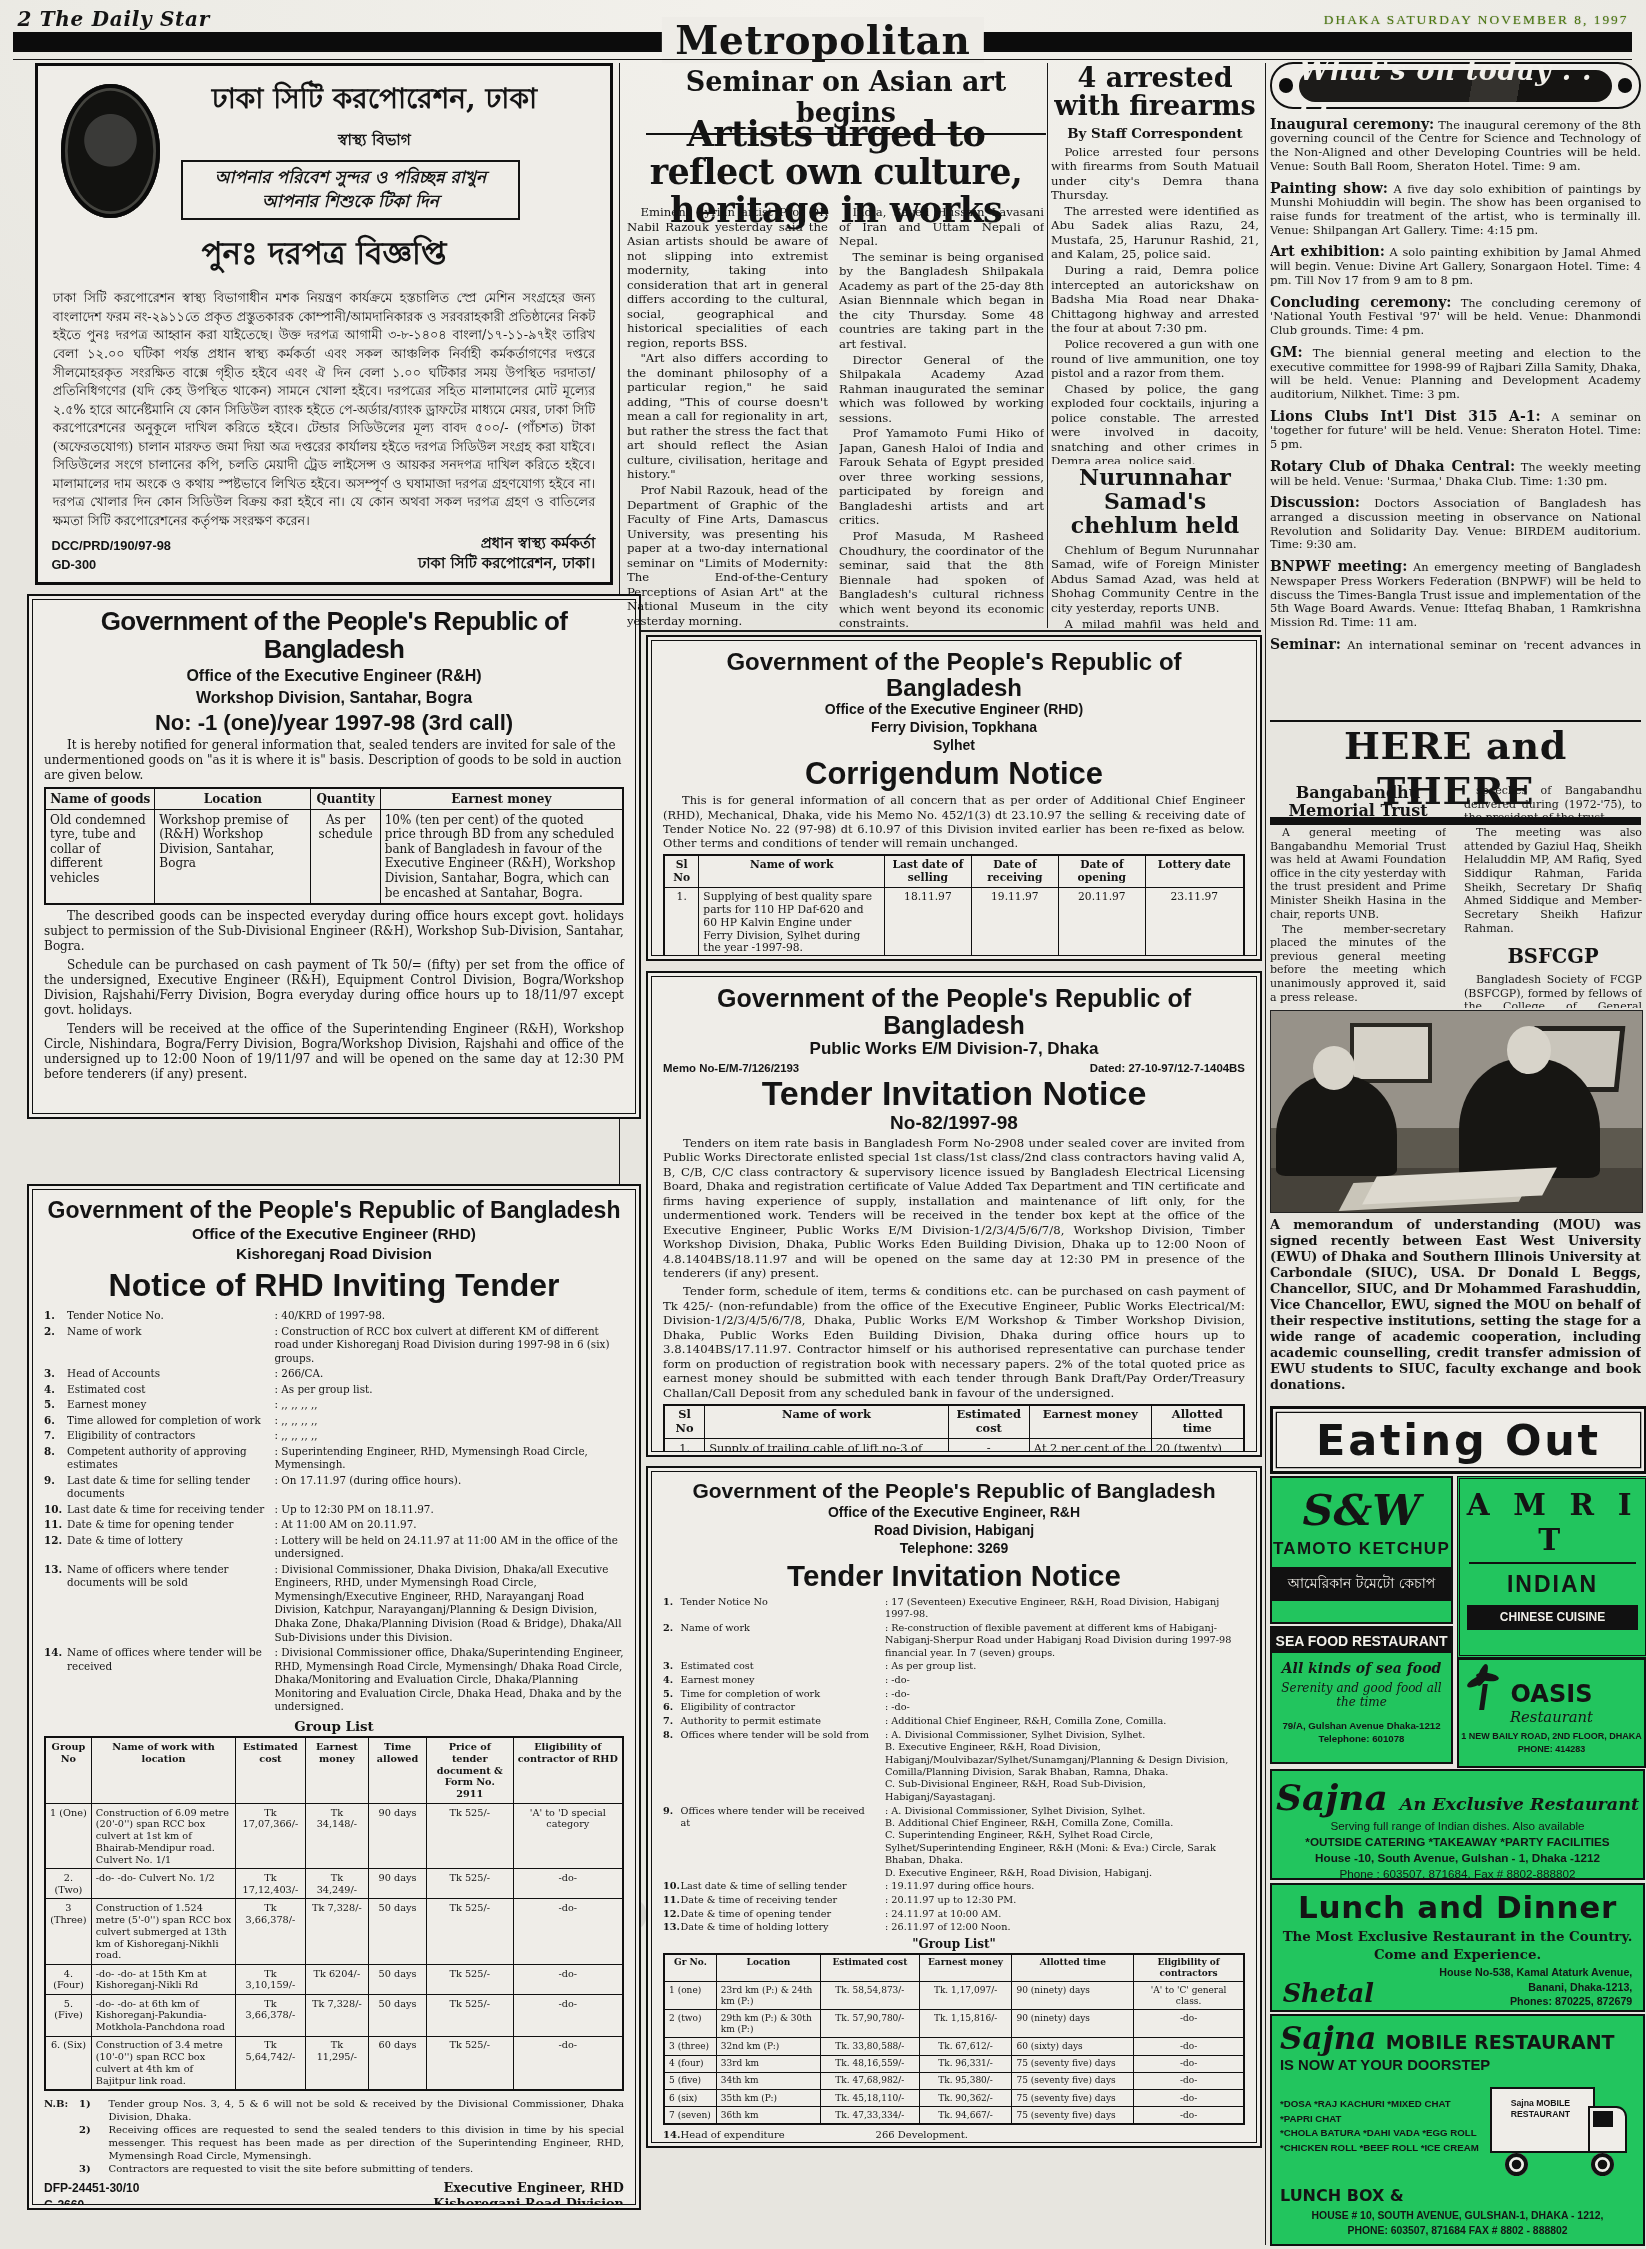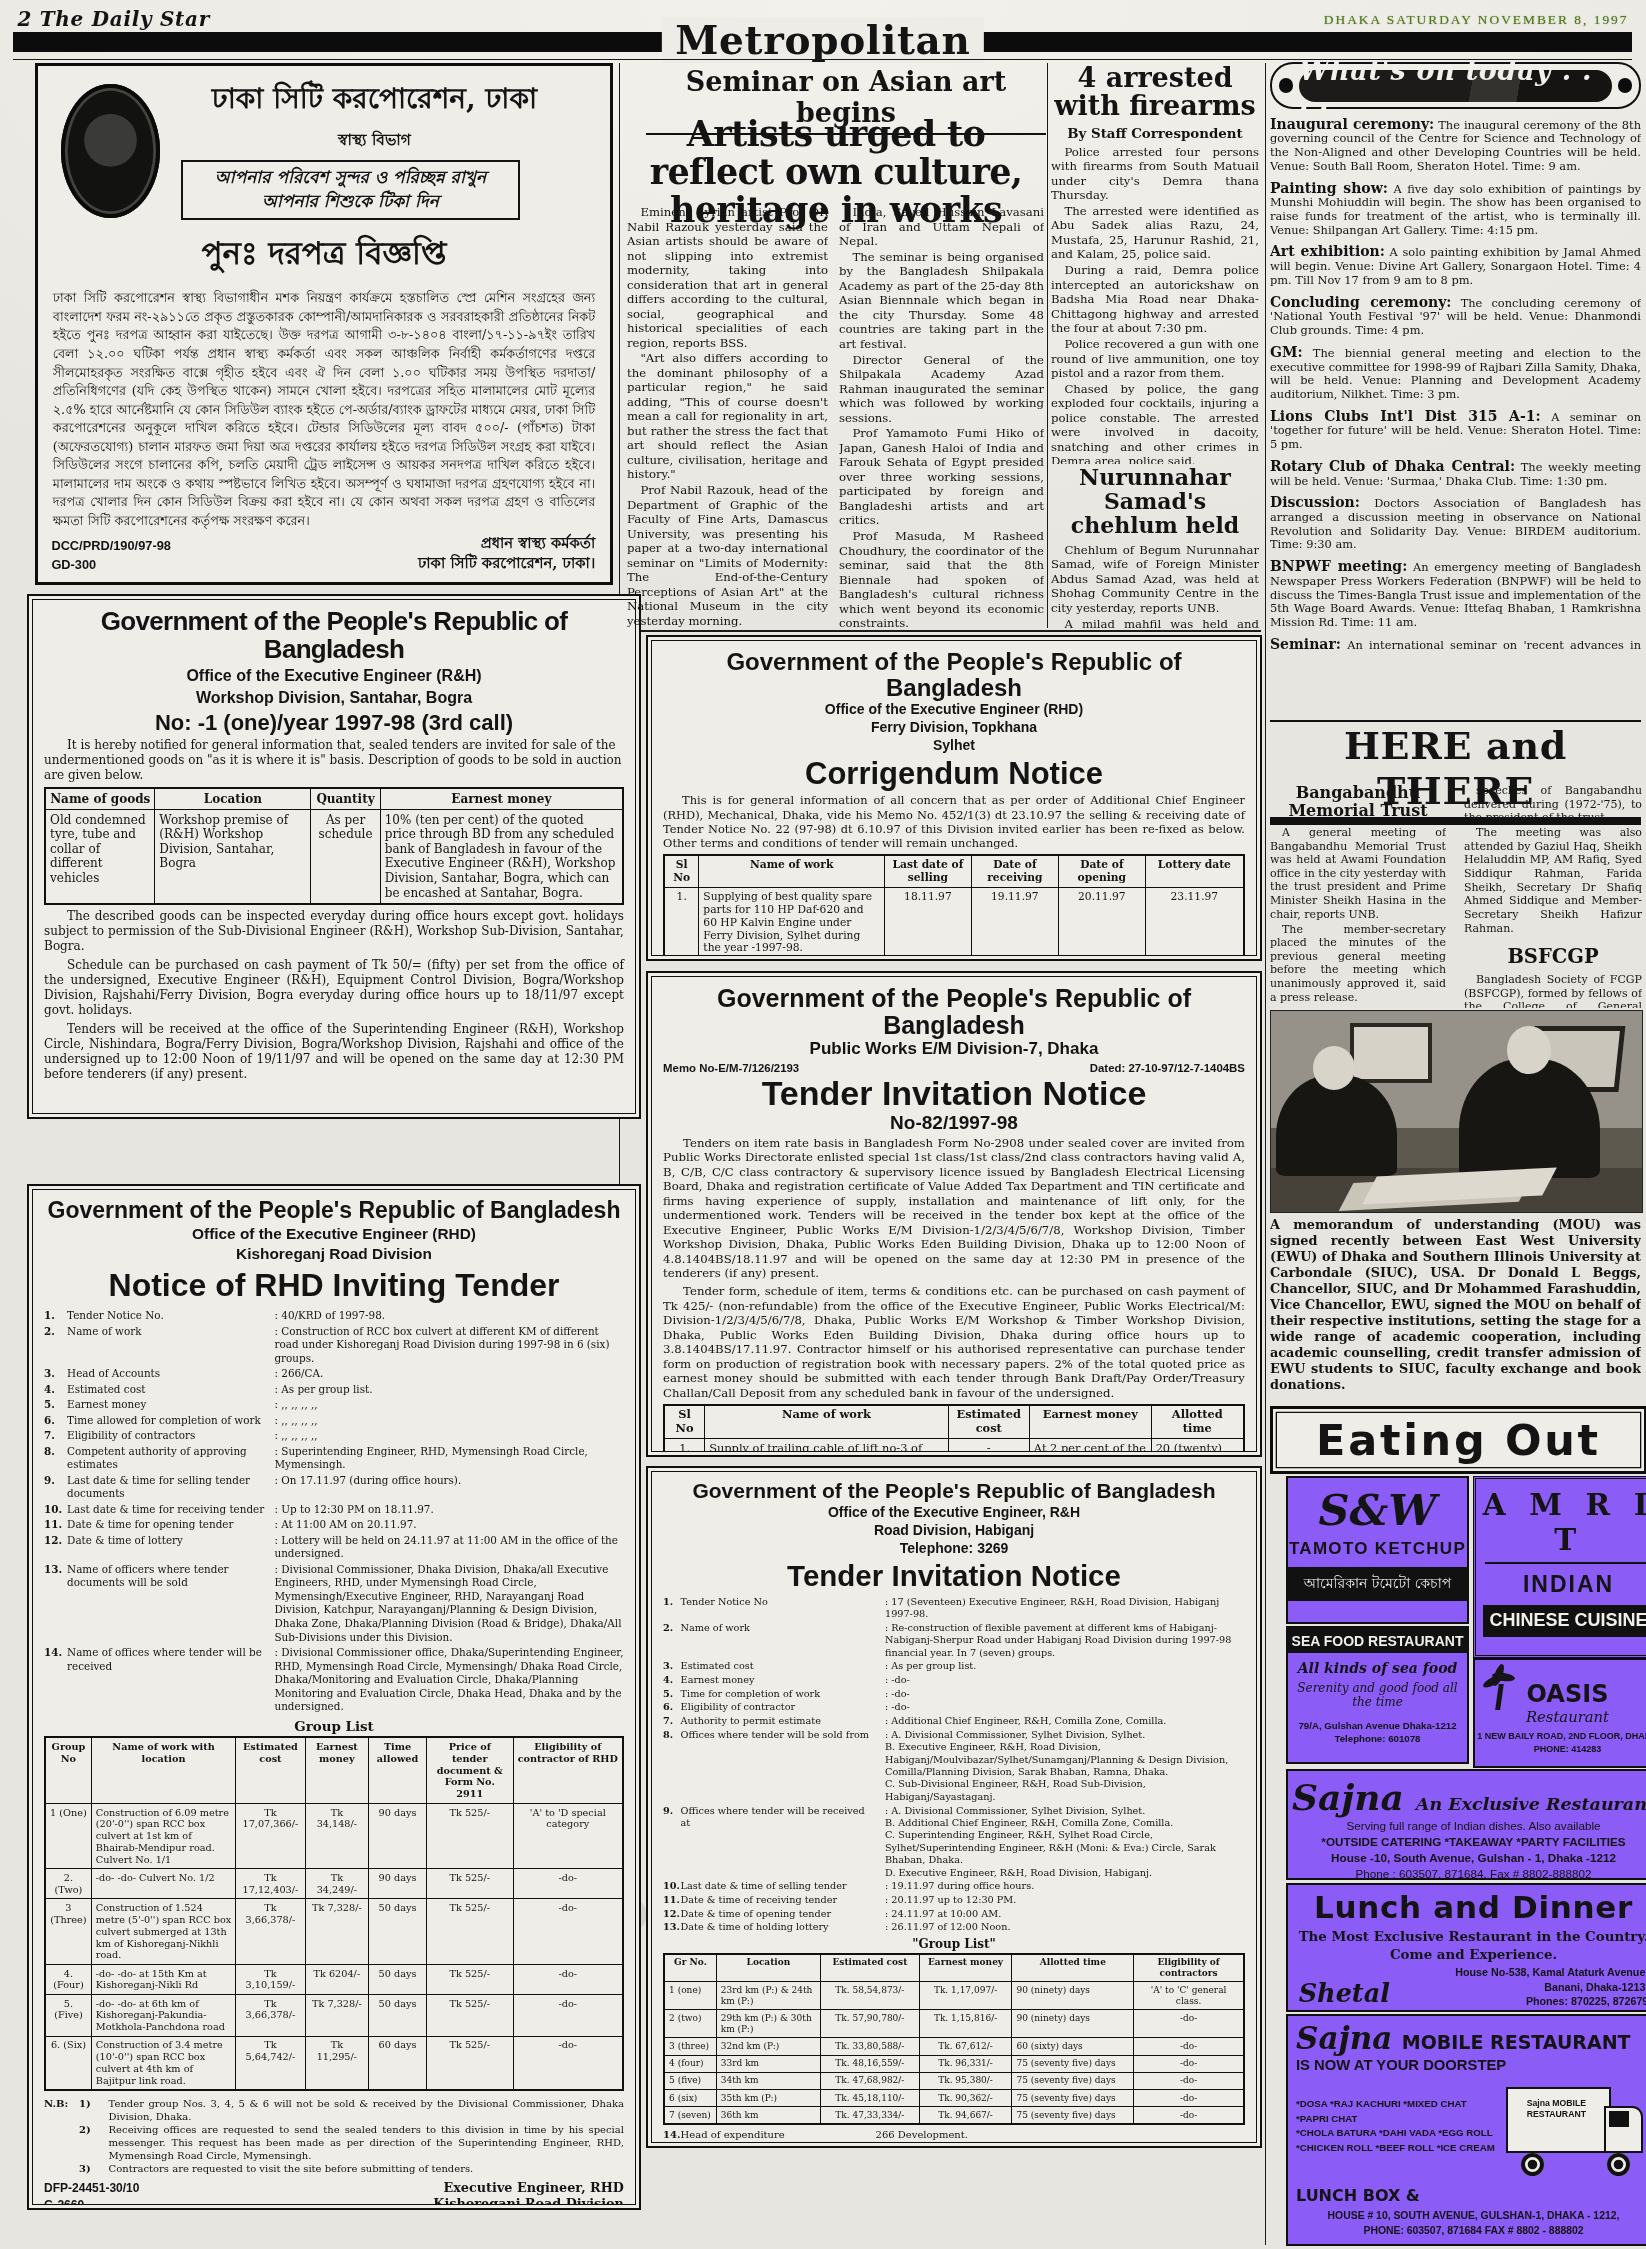--- a/index.html
+++ b/index.html
@@ -157,33 +157,33 @@
   #man2{left:188px;top:47px;width:141px;height:120px;}
   .head{position:absolute;background:#d8d4ca;border-radius:50%;}
   #head1{left:42px;top:35px;width:42px;height:44px;}
   #head2{left:236px;top:14.8px;width:44px;height:48px;}
   #photo .papers{position:absolute;left:101px;bottom:12px;width:175px;height:28px;background:#ddd9cf;transform:skewX(-30deg) rotate(-3deg);box-shadow:-20px 5.4px 0 #c9c5b9;}
   #caption{left:1270px;top:1217px;width:371px;height:185px;font-weight:bold;font-size:12.8px;line-height:1.25;text-align:justify;}
 
   
   #eat-banner{left:1270px;top:1406px;width:371px;height:62px;border:3.4px solid #0d0d0d;box-shadow:inset 0 0 0 2.7px #efede8, inset 0 0 0 4px #0d0d0d;display:flex;align-items:center;justify-content:center;background:#efede8;}
   #eat-banner span{font-family:"DejaVu Sans","Liberation Sans",sans-serif;font-weight:900;font-size:43px;letter-spacing:2.7px;}
-  .ad{position:absolute;background:#8b5cf6;border:2px solid #101010;overflow:hidden;margin-left:16px;}
+  .ad{position:absolute;background:#22c55e;border:2px solid #101010;overflow:hidden;}
   .ad .blackband{background:#111;color:#f1efe9;text-align:center;}
 
   #ad-sw{left:1270px;top:1476px;width:179px;height:144px;}
   #ad-sw .logo{font-size:43px;font-weight:bold;font-style:italic;text-align:center;margin-top:6.7px;font-family:"DejaVu Serif",serif;}
   #ad-sw .prod{font-family:"Liberation Sans",sans-serif;font-weight:bold;font-size:17px;text-align:center;letter-spacing:1.3px;margin-top:4px;}
   #ad-sw .blackband{margin-top:8px;padding:5.4px 2.7px;font-size:14px;}
 
   #ad-amrit{left:1457px;top:1476px;width:185px;height:176px;border:3.4px double #101010;}
   #ad-amrit .name{font-size:29.5px;font-weight:bold;letter-spacing:6.7px;text-align:center;margin-top:8px;font-family:"DejaVu Serif",serif;}
   #ad-amrit .rule{height:2px;background:#111;margin:5.4px 9.4px;}
   #ad-amrit .l1{font-family:"Liberation Sans",sans-serif;font-weight:bold;font-size:23px;text-align:center;margin-top:6.7px;letter-spacing:2px;}
-  #ad-amrit .blackband{margin:6.7px 6.7px 0 6.7px;padding:5.4px 1.3px;font-size:18px;font-family:"Liberation Sans",sans-serif;font-weight:bold;}
+  #ad-amrit .blackband{margin:6.7px 6.7px 0 6.7px;padding:5.4px 1.3px;font-size:12px;font-family:"Liberation Sans",sans-serif;font-weight:bold;}
 
   #ad-seafood{left:1270px;top:1626px;width:179px;height:134px;}
   #ad-seafood .blackband{padding:4.7px 1.3px;font-size:14px;font-family:"Liberation Sans",sans-serif;font-weight:bold;}
   #ad-seafood .l1{font-size:14px;font-weight:bold;font-style:italic;text-align:center;margin-top:6.7px;}
   #ad-seafood .l2{font-size:12px;font-style:italic;text-align:center;margin-top:5.4px;}
   #ad-seafood .addr{font-family:"Liberation Sans",sans-serif;font-weight:bold;font-size:9.7px;text-align:center;margin-top:9.4px;line-height:1.4;}
 
   #ad-oasis{left:1457px;top:1658px;width:185px;height:106px;}
   #ad-oasis .name{font-size:24px;font-weight:900;text-align:center;margin-top:20px;font-family:"DejaVu Sans",sans-serif;}
   #ad-oasis .sub{font-size:14.8px;font-style:italic;text-align:center;}

